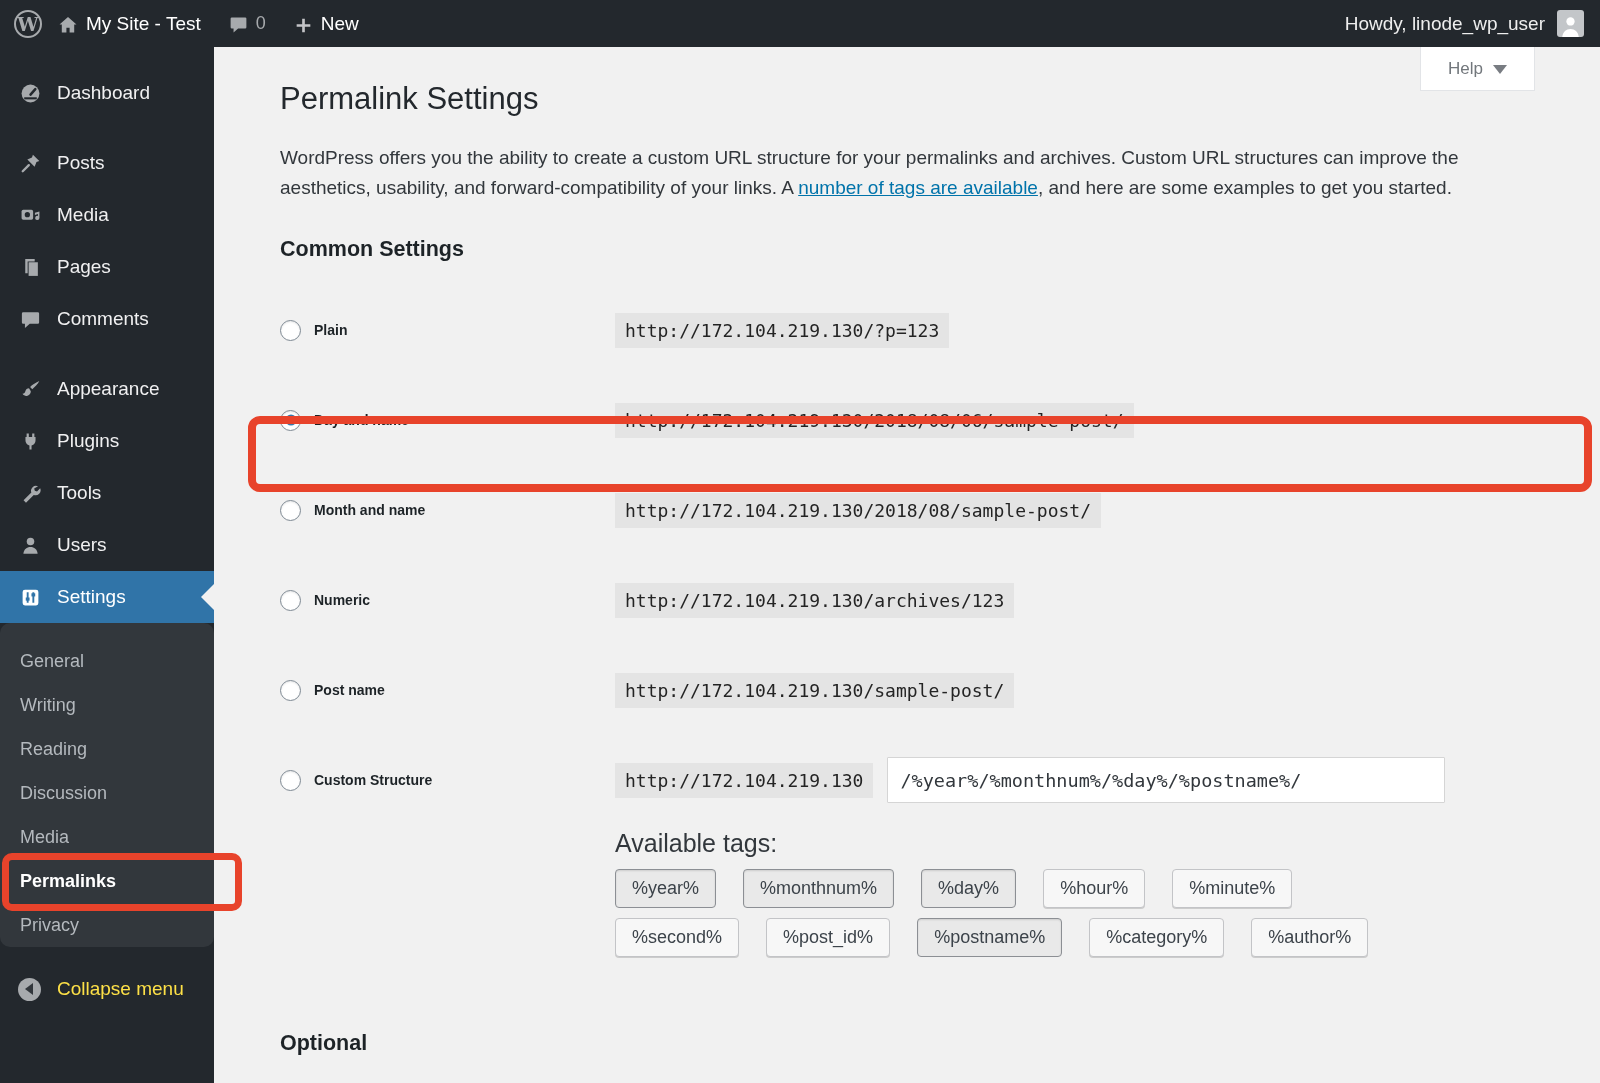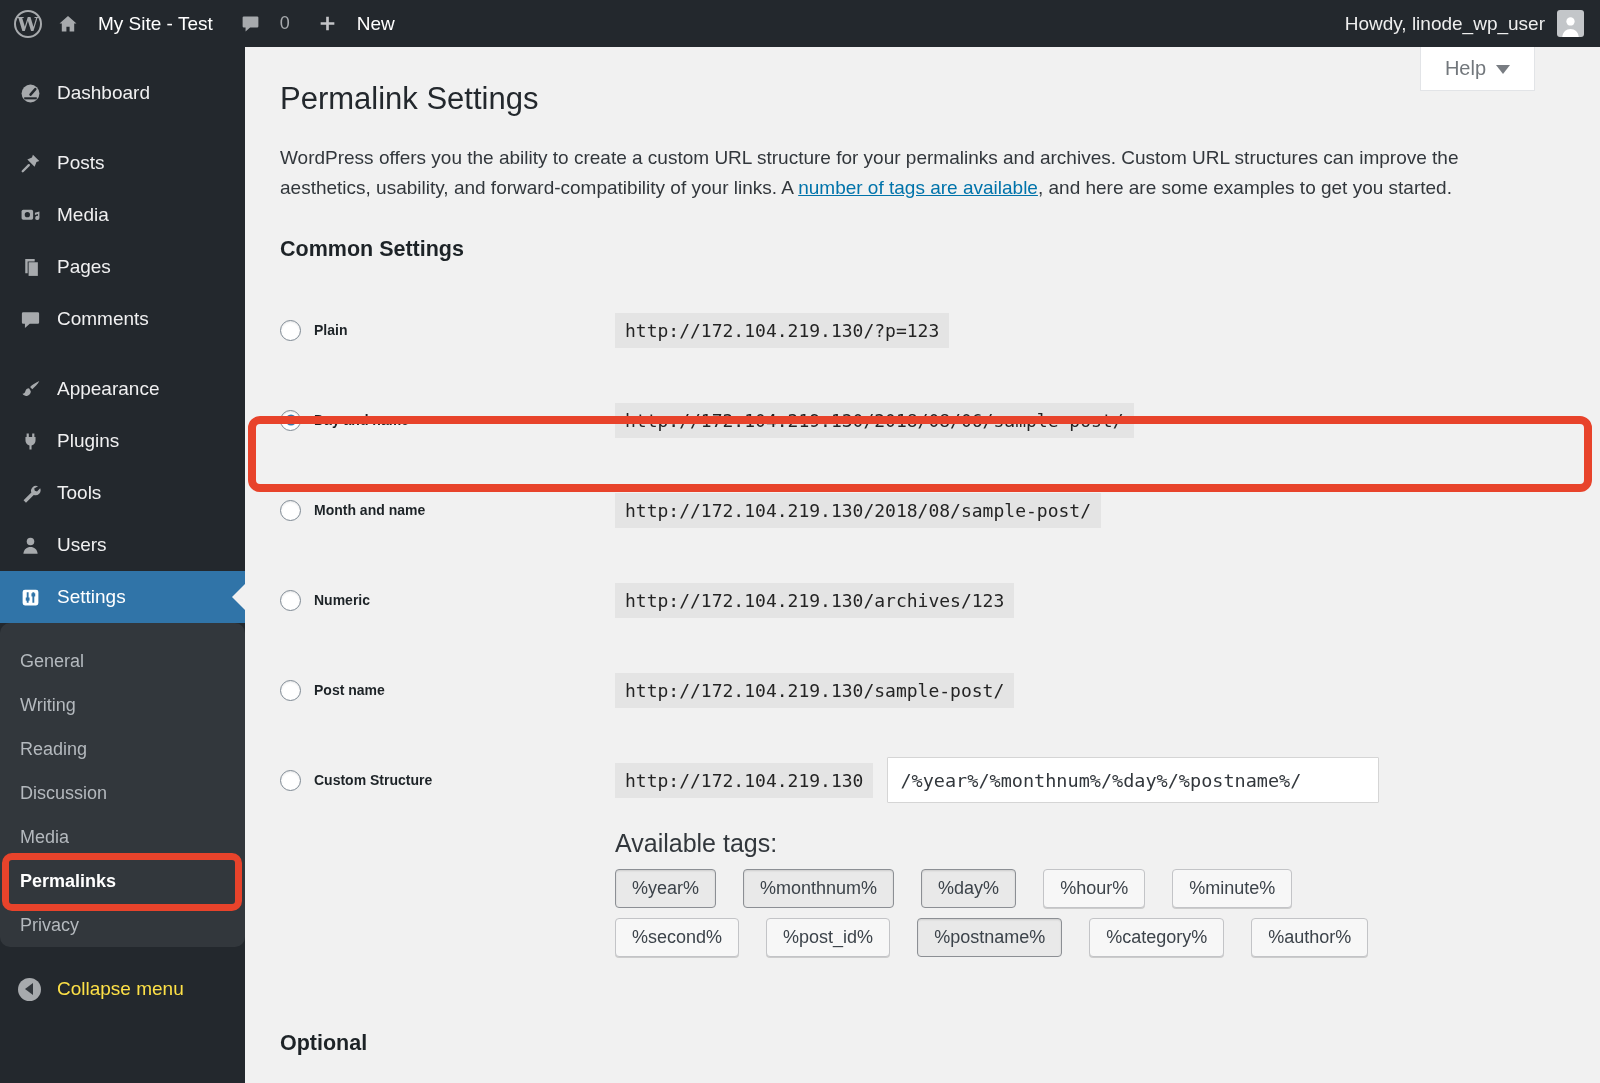--- a/index.html
+++ b/index.html
@@ -13,29 +13,29 @@
   
   .admin-bar{
     position:absolute; top:0; left:0; width:1600px; height:47px;
     background:#23282d; display:flex; align-items:center; z-index:40; color:#eee;
   }
   .ab-left{ display:flex; align-items:center; }
   .ab-spacer{ flex:1; }
   .wp-logo{ width:28px; height:28px; border:2px solid #a7aaad; border-radius:50%;
     display:flex; align-items:center; justify-content:center; margin:0 16px 0 14px;
     color:#a7aaad; font-family:"DejaVu Serif", serif; font-size:19px; font-weight:bold; }
-  .ab-item{ display:flex; align-items:center; gap:20px; font-size:19px; color:#fff; }
+  .ab-item{ display:flex; align-items:flex-end; gap:8px; font-size:19px; color:#fff; }
   .ab-item + .ab-item{ margin-left:28px; }
   .ab-count{ color:#a7aaad; font-size:18px; }
   .ab-right{ display:flex; align-items:center; gap:12px; margin-right:16px; font-size:19px; color:#eee; }
   .avatar{ width:27px; height:27px; background:#c3c6c9; border-radius:3px;
     display:flex; align-items:flex-end; justify-content:center; overflow:hidden; }
   
   .sidebar{
-    position:absolute; top:47px; left:0; width:245px; bottom:0;
+    position:absolute; top:47px; left:0; width:214px; bottom:0;
     background:#23282d; z-index:30; padding-top:20px;
   }
   .menu-item{ height:52px; display:flex; align-items:center; padding-left:18px;
     font-size:19px; color:#f0f0f1; cursor:pointer; position:relative; }
   .menu-item .mi{ width:24px; display:flex; justify-content:center; color:#a7aaad; }
   .menu-item .ml{ margin-left:15px; }
   .menu-item.group-gap{ margin-top:18px; }
   .menu-item.active{ background:#3074a8; color:#fff; }
   .menu-item.active .mi{ color:#fff; }
   .menu-item.active::after{
@@ -53,21 +53,21 @@
     display:flex; align-items:center; justify-content:center; }
   .collapse-circle::after{ content:""; border-top:6px solid transparent;
     border-bottom:6px solid transparent; border-right:8px solid #32373c; margin-right:2px; }
   .collapse-label{ margin-left:16px; }
   
   .content{ position:absolute; top:47px; left:245px; right:0; bottom:0; background:#f1f1f1; }
   .help-tab{
     position:absolute; top:0; right:65px; width:115px; height:44px; background:#fff;
     border:1px solid #e2e4e7; border-top:none;
     display:flex; align-items:center; justify-content:center; gap:10px;
-    color:#72777c; font-size:20px; cursor:pointer; z-index:5;
+    color:#72777c; font-size:17px; cursor:pointer; z-index:5;
   }
   .help-caret{ border-left:7px solid transparent; border-right:7px solid transparent;
     border-top:9px solid #787c82; margin-top:2px; }
   h1.page-title{ margin:34px 0 0 35px; font-size:31px; font-weight:400; color:#23282d; line-height:36px; }
   p.intro{ margin:26px 60px 0 35px; font-size:19px; line-height:30px; color:#32373c; max-width:1280px; }
   p.intro a{ color:#0073aa; text-decoration:underline; cursor:pointer; }
   h2.section-heading{ margin:32px 0 0 35px; font-size:21.5px; font-weight:700; color:#1d2327; line-height:28px; }
   .opt-table{ margin:22px 0 0 35px; }
   .opt-row{ height:90px; display:flex; align-items:center; }
   .opt-label{ width:335px; display:flex; align-items:center; font-weight:700;
@@ -76,21 +76,21 @@
     border:1px solid #7e8993; margin-right:13px; flex-shrink:0; position:relative;
     box-shadow:inset 0 1px 2px rgba(0,0,0,.1); cursor:pointer; }
   .radio.selected::after{ content:""; position:absolute; left:50%; top:50%;
     transform:translate(-50%,-50%); width:11px; height:11px; border-radius:50%; background:#3778ab; }
   code.example, code.prefix{
     font-family:"DejaVu Sans Mono", monospace; font-size:18px; color:#242424;
     background:#e4e4e4; padding:7px 10px; white-space:nowrap;
   }
   .custom-input{
     font-family:"DejaVu Sans Mono", monospace; font-size:18.5px; color:#32373c;
-    width:492px; height:46px; background:#fff; border:1px solid #d5d5d5;
+    width:558px; height:46px; background:#fff; border:1px solid #d5d5d5;
     padding:0 12px; margin-left:14px; border-radius:1px;
   }
   .tags-section{ margin:6px 0 0 370px; }
   .tags-label{ font-size:25px; color:#32373c; line-height:24px; }
   .tags{ margin-top:14px; display:flex; flex-wrap:wrap; gap:10px 27px; max-width:800px; }
   .tag-btn{
     font-family:"Liberation Sans", sans-serif; font-size:18px; color:#3c434a;
     background:#f7f7f7; border:1px solid #c3c4c7; border-radius:4px;
     padding:8px 16px; cursor:pointer; box-shadow:0 1px 0 #ccc; white-space:nowrap;
   }

